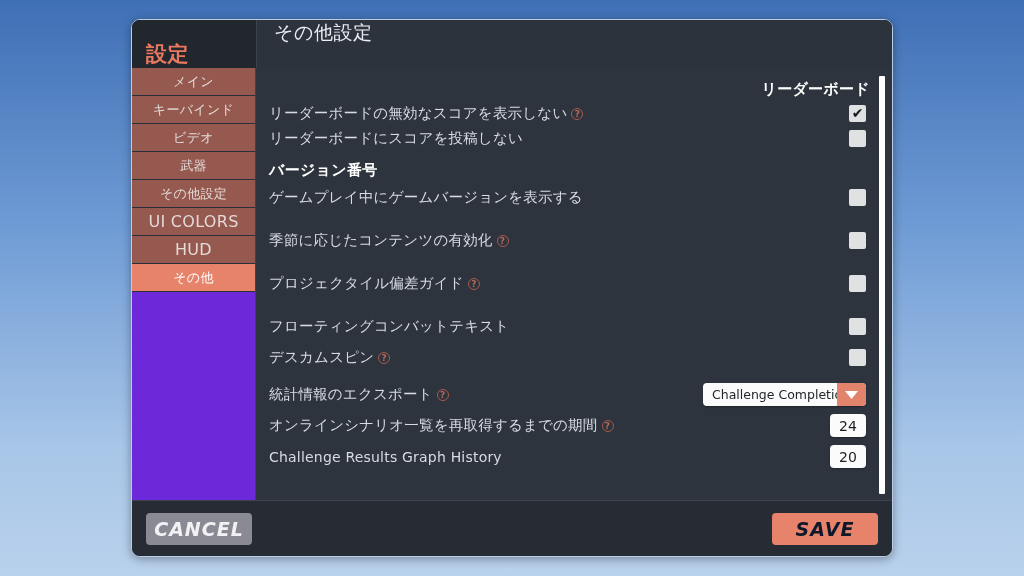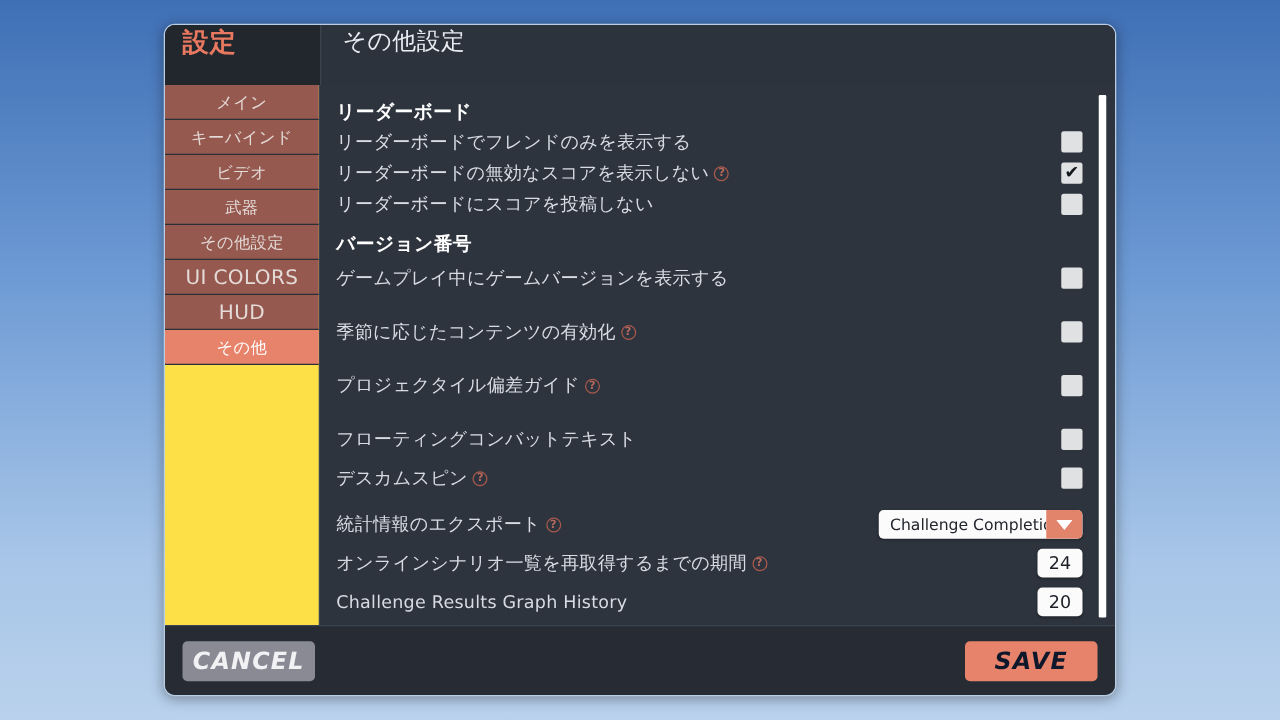--- a/index.html
+++ b/index.html
@@ -31,21 +31,21 @@
   .titlebar {
     height: 48px;
     display: flex;
     flex: 0 0 48px;
     background: #272c34;
   }
   .titlebar-left {
     width: 124px;
     flex: 0 0 124px;
     background: #22262d;
-    display: flex; align-items: flex-start;
+    display: flex; align-items: flex-end;
     padding-left: 14px;
   }
   .app-title {
     color: #e8785f;
     font-size: 21px;
     font-weight: bold;
     letter-spacing: .5px;
   }
   .titlebar-right {
     flex: 1;
@@ -59,21 +59,21 @@
     font-size: 19px;
     letter-spacing: .5px;
   }
 
   
   .window-body { flex: 1; display: flex; min-height: 0; }
 
   
   .sidebar {
     width: 124px; flex: 0 0 124px;
-    background: #fde047;
+    background: #6d28d9;
     padding-top: 0;
     border-right: 1px solid #3b4插;
     border-right: 1px solid #3b4250;
   }
   .nav-item {
     height: 28px;
     background: #95594f;
     color: #e4dad7;
     font-size: 13px;
     display: flex; align-items: center; justify-content: center;
@@ -103,21 +103,21 @@
 
   .group-head {
     color: #ffffff;
     font-size: 15px;
     font-weight: bold;
     padding-left: 1px;
     margin-top: 10px;
     margin-bottom: 2px;
     letter-spacing: .3px;
   }
-  .group-head:first-child { margin-top: 0; }
+  .group-head:first-child { margin-top: 0; text-align: right; }
 
   .row {
     height: 25px;
     display: flex;
     align-items: center;
     justify-content: space-between;
     padding-left: 1px;
   }
   .row.tall { height: 31px; }
   .row-label {
@@ -280,24 +280,20 @@
       <div class="nav-item latin">UI COLORS</div>
       <div class="nav-item latin">HUD</div>
       <div class="nav-item active">その他</div>
     </div>
 
     <div class="content-wrap">
       <div class="content">
 
         <div class="group-head">リーダーボード</div>
 
-        <div class="row">
-          <span class="row-label">リーダーボードでフレンドのみを表示する</span>
-          <span class="checkbox"></span>
-        </div>
 
         <div class="row">
           <span class="row-label">
             <span>リーダーボードの無効なスコアを表示しない</span>
             <span class="help-icon">?</span>
           </span>
           <span class="checkbox checked"></span>
         </div>
 
         <div class="row">

